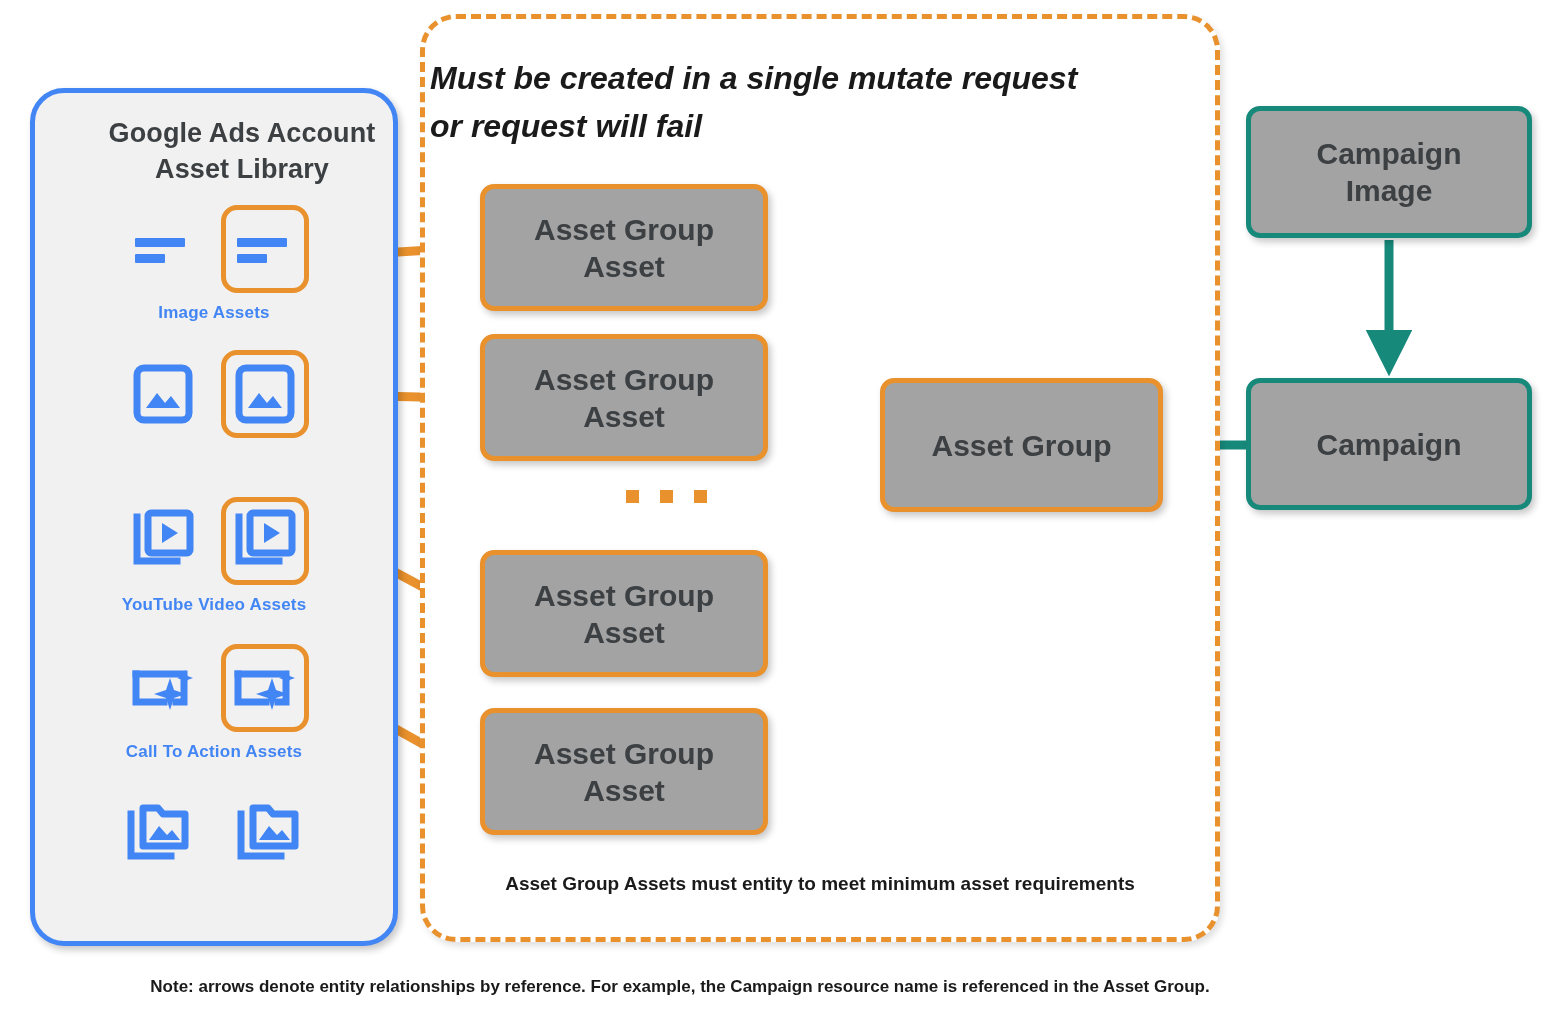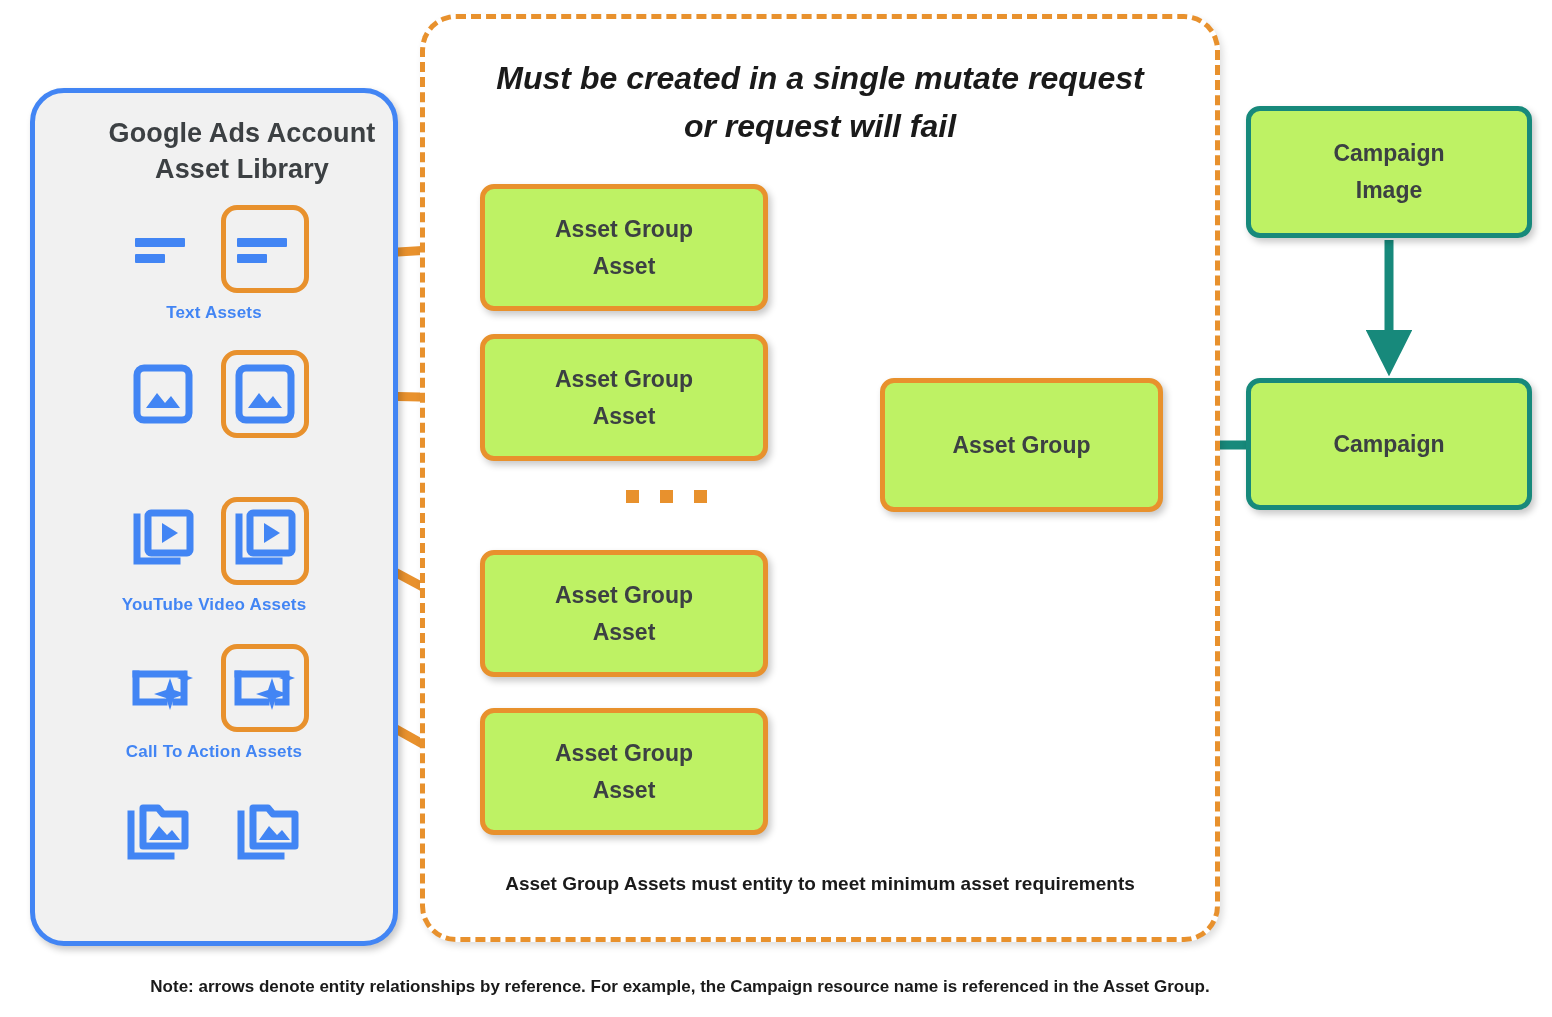--- a/index.html
+++ b/index.html
@@ -41,36 +41,36 @@
 
   
   .mutate-box{
     position:absolute;left:420px;top:14px;width:800px;height:928px;
     border:5px dashed #e8912d;border-radius:36px;background:#ffffff;
     box-sizing:border-box;
     box-shadow:3px 4px 7px rgba(0,0,0,.13);
     z-index:1;
   }
   .mutate-title{
-    position:absolute;left:430px;top:54px;width:780px;text-align:center;
+    position:absolute;left:430px;top:54px;width:780px;text-align:left;
     font-size:32px;font-weight:bold;font-style:italic;color:#1a1a1a;
     line-height:48px;z-index:4;
   }
   .mutate-footnote{
     position:absolute;left:430px;top:873px;width:780px;text-align:center;
     font-size:19px;font-weight:bold;color:#1a1a1a;z-index:4;
   }
 
   
   .node{
-    position:absolute;background:#bef264;border-radius:14px;
+    position:absolute;background:#a3a3a3;border-radius:14px;
     box-shadow:3px 4px 7px rgba(0,0,0,.22);
     display:flex;align-items:center;justify-content:center;text-align:center;
     box-sizing:border-box;z-index:3;
-    font-size:23px;font-weight:bold;line-height:37px;color:#3c4043;
+    font-size:30px;font-weight:bold;line-height:37px;color:#3c4043;
   }
   .node.orange{border:5px solid #e8912d;}
   .node.teal{border:5px solid #17897b;}
 
   .aga-1{left:480px;top:184px;width:288px;height:127px;}
   .aga-2{left:480px;top:334px;width:288px;height:127px;}
   .aga-3{left:480px;top:550px;width:288px;height:127px;}
   .aga-4{left:480px;top:708px;width:288px;height:127px;}
   .asset-group{left:880px;top:378px;width:283px;height:134px;}
   .campaign-budget{left:1246px;top:106px;width:286px;height:132px;}
@@ -136,21 +136,21 @@
             <rect x="4" y="30" width="30" height="9" rx="1" fill="#4285f4"></rect>
           </svg>
         </div>
         <div class="icon-boxed">
           <svg width="64" height="50" viewBox="0 0 64 50">
             <rect x="4" y="14" width="50" height="9" rx="1" fill="#4285f4"></rect>
             <rect x="4" y="30" width="30" height="9" rx="1" fill="#4285f4"></rect>
           </svg>
         </div>
       </div>
-      <div class="asset-caption">Text Assets</div>
+      <div class="asset-caption">Image Assets</div>
     </div>
 
     <div class="asset-row" style="top:253px">
       <div class="icon-pair">
         <div class="icon-plain">
           <svg width="62" height="62" viewBox="0 0 62 62">
             <rect x="5" y="5" width="52" height="52" rx="7" fill="none" stroke="#4285f4" stroke-width="7"></rect>
             <path d="M14 45 L25 30 L33 40 L39 33 L48 45 Z" fill="#4285f4"></path>
           </svg>
         </div>

